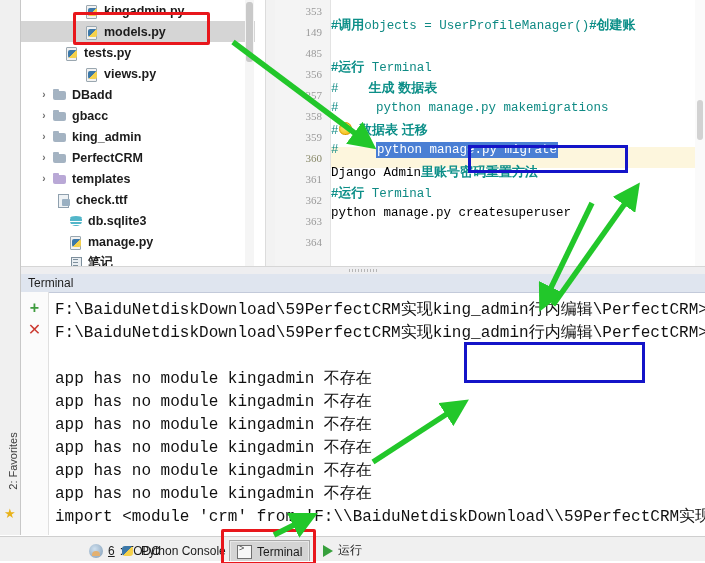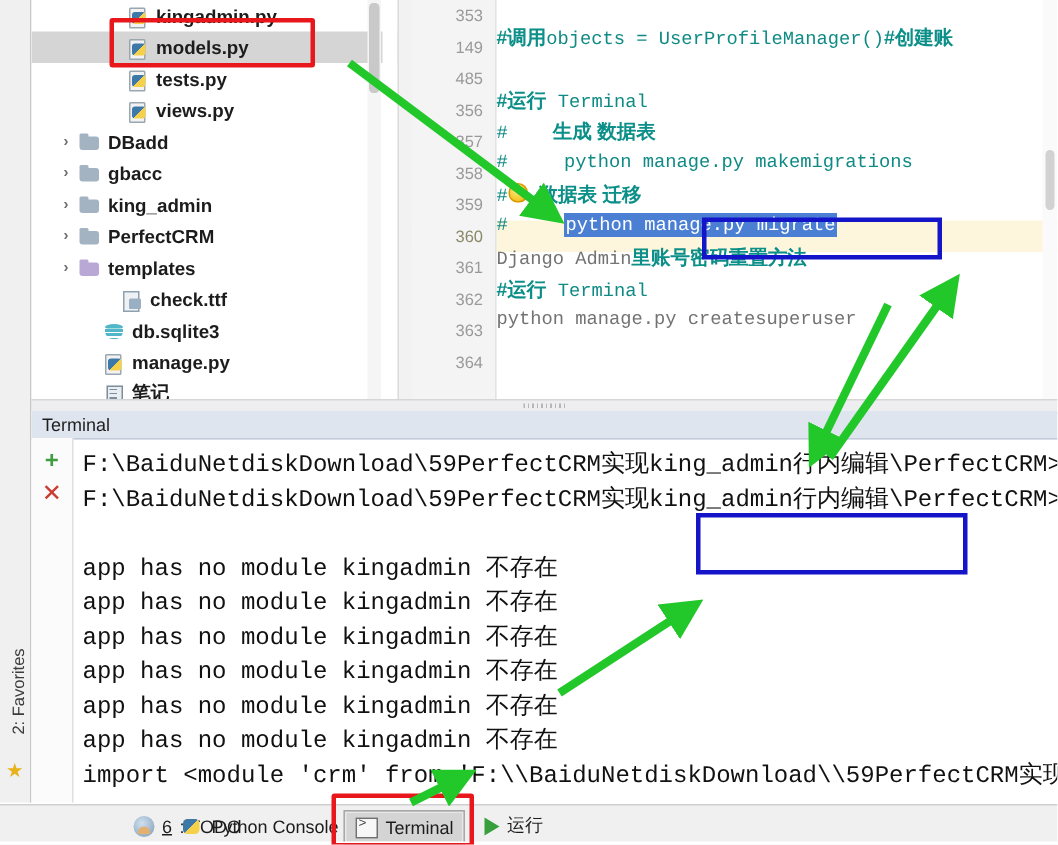--- a/index.html
+++ b/index.html
@@ -58,29 +58,29 @@
   .ic-db::before{content:"";position:absolute;left:1px;top:2px;width:12px;height:4px;background:#52b6c9;border-radius:50%;}
   .ic-db::after{content:"";position:absolute;left:1px;top:5px;width:12px;height:7px;
      background:repeating-linear-gradient(#52b6c9 0 2px,#ffffff 2px 3px);border-radius:0 0 5px 5px;}
   .ic-note::before{content:"";position:absolute;left:2px;top:1px;width:9px;height:12px;background:#e9eef2;border:1px solid #7d8f9c;}
   .ic-note::after{content:"";position:absolute;left:4px;top:3px;width:5px;height:8px;
      background:repeating-linear-gradient(#7d8f9c 0 1px,transparent 1px 3px);}
 
   
   .editor{position:absolute;left:275px;top:0;width:430px;height:266px;background:#ffffff;overflow:hidden;}
   .gutter{position:absolute;left:0;top:0;width:55px;height:266px;background:#f4f4f4;border-right:1px solid #e3e3e3;}
-  .gnum{position:absolute;right:8px;font-family:Liberation Sans, sans-serif;font-size:11px;color:#9a9a9a;}
+  .gnum{position:absolute;right:8px;font-family:Liberation Serif, serif;font-size:11px;color:#9a9a9a;}
   .gnum.cur{color:#8a8a6a;}
   .ghl{position:absolute;left:0;width:430px;height:21px;background:#fdf6dd;}
   .codearea{position:absolute;left:56px;top:0;right:0;height:266px;}
   .cline{position:absolute;left:0;height:21px;line-height:21px;white-space:nowrap;
      font-family:"Liberation Mono","DejaVu Sans Mono",monospace;font-size:12.5px;}
   .cmt{color:#0f8a84;}
   .cmt-cn{color:#0c8f88;font-family:"Liberation Sans","DejaVu Sans",sans-serif;font-weight:bold;font-size:13px;}
-  .plain{color:#737373;}
+  .plain{color:#000000;}
   .bulb{display:inline-block;width:11px;height:11px;border-radius:50% 50% 45% 45%;
      background:radial-gradient(circle at 40% 35%,#ffe680,#f2b800);vertical-align:-1px;border:1px solid #d99b00;}
   .sel-code{background:#4a7fd4;color:#ffffff;padding:1px 1px;}
   .ed-vsb{position:absolute;right:0;top:0;width:10px;height:266px;background:#fafafa;}
   .ed-vsb .thumb{position:absolute;left:2px;top:100px;width:6px;height:40px;background:#d2d2d2;border-radius:3px;}
 
   .hdivider{position:absolute;left:21px;top:266px;width:684px;height:8px;background:#eeeef0;border-top:1px solid #d6d6d6;border-bottom:1px solid #d6d6d6;}
   .hdiv-grip{position:absolute;left:50%;top:2px;width:28px;height:3px;margin-left:-14px;
      background:repeating-linear-gradient(90deg,#b6b6b6 0 1px,transparent 1px 3px);}
 
@@ -135,32 +135,32 @@
         </span>
         <span class="tlabel">kingadmin.py</span>
       </div>
       <div class="trow sel" style="padding-left: 48px;">
         <span class="tw"></span>
         <span class="ticon">
           <i class="ic ic-py"></i>
         </span>
         <span class="tlabel">models.py</span>
       </div>
+      <div class="trow" style="padding-left: 28px;">
+        <span class="tw"></span>
+        <span class="ticon">
+          <i class="ic ic-py"></i>
+        </span>
+        <span class="tlabel">tests.py</span>
+      </div>
       <div class="trow" style="padding-left: 48px;">
         <span class="tw"></span>
         <span class="ticon">
           <i class="ic ic-py"></i>
         </span>
-        <span class="tlabel">tests.py</span>
-      </div>
-      <div class="trow" style="padding-left: 48px;">
-        <span class="tw"></span>
-        <span class="ticon">
-          <i class="ic ic-py"></i>
-        </span>
         <span class="tlabel">views.py</span>
       </div>
       <div class="trow" style="padding-left: 16px;">
         <span class="tw">›</span>
         <span class="ticon">
           <i class="ic ic-folder"></i>
         </span>
         <span class="tlabel">DBadd</span>
       </div>
       <div class="trow" style="padding-left: 16px;">
@@ -184,21 +184,21 @@
         </span>
         <span class="tlabel">PerfectCRM</span>
       </div>
       <div class="trow" style="padding-left: 16px;">
         <span class="tw">›</span>
         <span class="ticon">
           <i class="ic ic-folder purple"></i>
         </span>
         <span class="tlabel">templates</span>
       </div>
-      <div class="trow" style="padding-left: 44px;">
+      <div class="trow" style="padding-left: 20px;">
         <span class="tw"></span>
         <span class="ticon">
           <i class="ic ic-ttf"></i>
         </span>
         <span class="tlabel">check.ttf</span>
       </div>
       <div class="trow" style="padding-left: 32px;">
         <span class="tw"></span>
         <span class="ticon">
           <i class="ic ic-db"></i>

